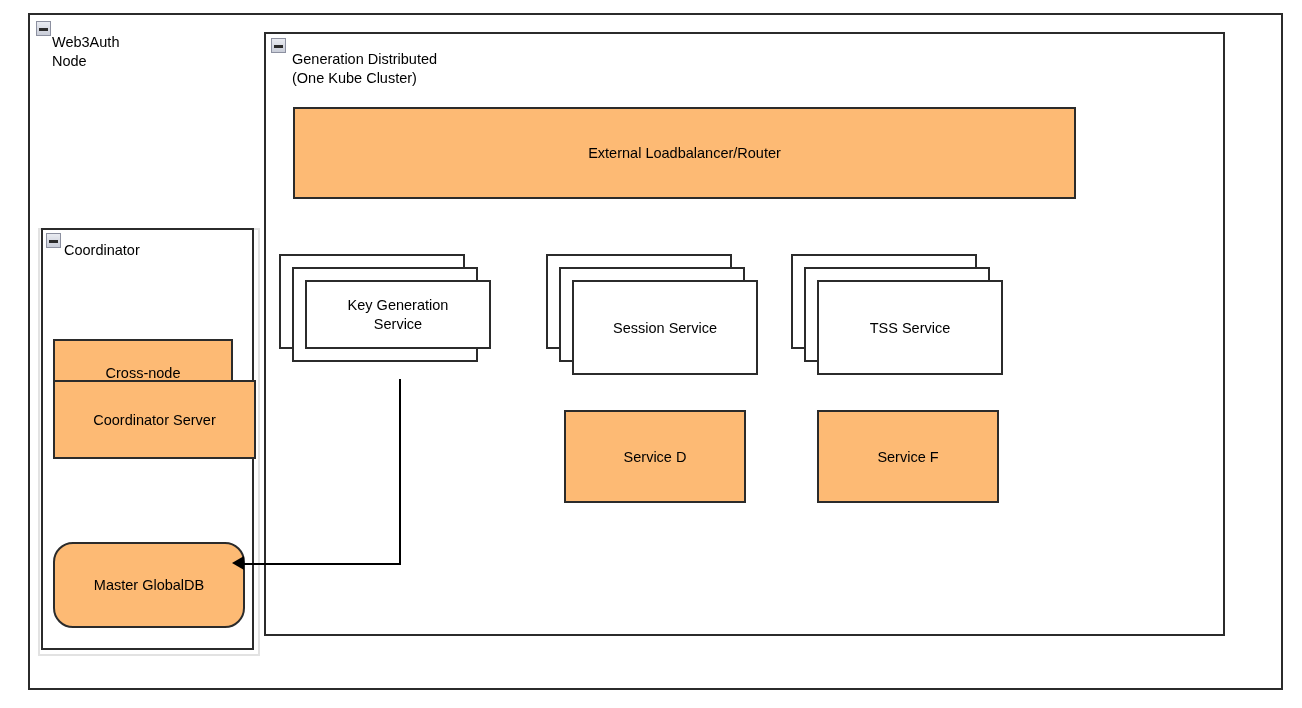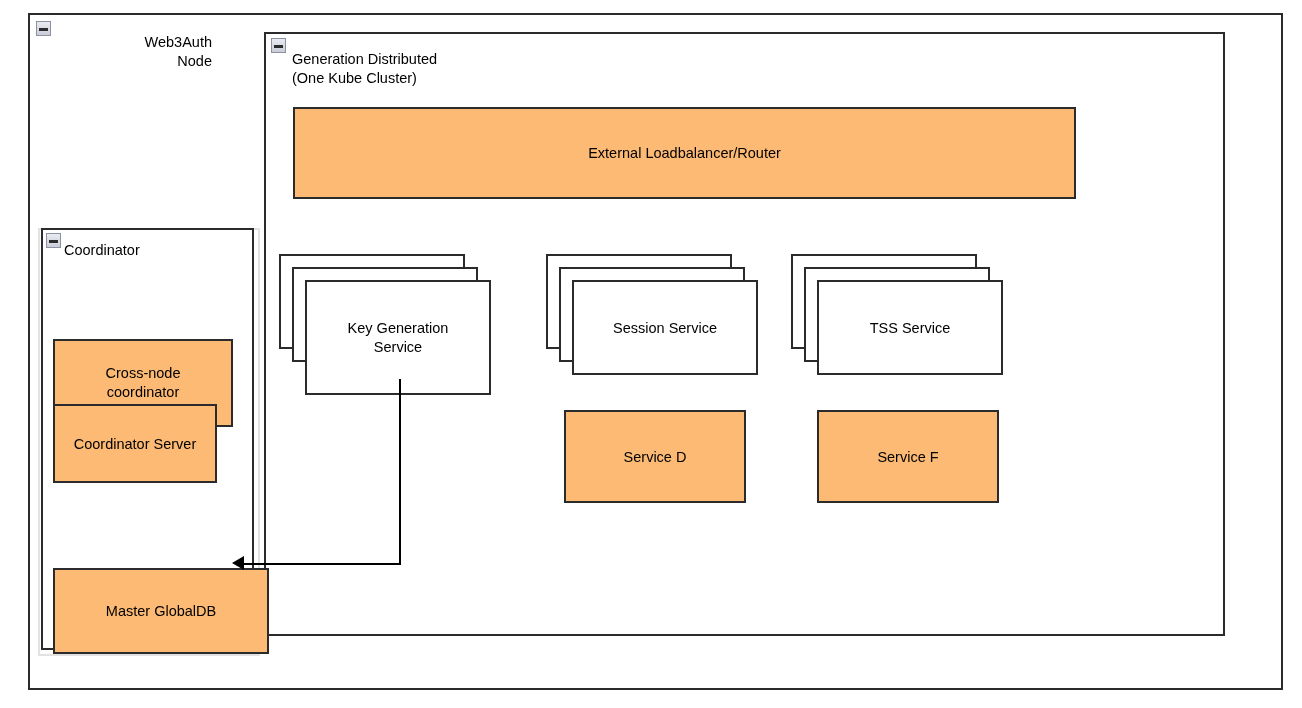--- a/index.html
+++ b/index.html
@@ -53,21 +53,21 @@
     margin-top: -1px;
     height: 3px;
     background: #2b2b2b;
   }
   
   .hdr-label {
     position: absolute;
     font-size: 14.5px;
     line-height: 19px;
     color: #000000;
-    text-align: right;
+    text-align: left;
     white-space: pre-line;
   }
   .box-label {
     position: absolute;
     left: 0;
     right: 0;
     top: 50%;
     transform: translateY(-50%);
     font-size: 14.5px;
     line-height: 19px;
@@ -125,21 +125,21 @@
   <div class="hdr-label" style="left:292px; top:50px; width:260px; text-align:left;">Generation Distributed
 (One Kube Cluster)</div>
 
   <div class="box" style="left:293px; top:107px; width:783px; height:92px;">
     <div class="box-label">External Loadbalancer/Router</div>
   </div>
 
   <div class="stack" style="left:279px; top:254px; width:238px; height:128px;">
     <div class="sheet s1" style="width:186px; height:95px;"></div>
     <div class="sheet s2" style="width:186px; height:95px;"></div>
-    <div class="sheet s3" style="width:186px; height:115px;">
+    <div class="sheet s3" style="width:186px; height:69px;">
       <div class="box-label">Key Generation
 Service</div>
     </div>
   </div>
 
   <div class="stack" style="left:546px; top:254px; width:238px; height:128px;">
     <div class="sheet s1" style="width:186px; height:95px;"></div>
     <div class="sheet s2" style="width:186px; height:95px;"></div>
     <div class="sheet s3" style="width:186px; height:95px;">
       <div class="box-label">Session Service</div>
@@ -168,25 +168,25 @@
 
   <div class="collapse-icon" style="left:46px; top:233px;"></div>
 
   <div class="hdr-label" style="left:64px; top:241px; width:140px; text-align:left;">Coordinator</div>
 
   <div class="box" style="left:53px; top:291px; width:180px; height:88px;margin-top:48px;">
     <div class="box-label">Cross-node
 coordinator</div>
   </div>
 
-  <div class="box" style="left:53px; top:404px; width:164px; height:79px;">
+  <div class="box" style="left:53px; top:380px; width:203px; height:79px;">
     <div class="box-label">Coordinator Server</div>
   </div>
 
-  <div class="box" style="left:53px; top:568px; width:216px; height:86px;">
+  <div class="box" style="left:53px; top:542px; width:192px; height:86px;border-radius:20px;">
     <div class="box-label">Master GlobalDB</div>
   </div>
 
   <div class="conn-v" style="left:399px; top:379px; height:186px;"></div>
   <div class="conn-h" style="left:243px; top:563px; width:158px;"></div>
   <div class="arrow-left" style="left:232px; top:556px;"></div>
 
 </div>
 
 </body></html>

